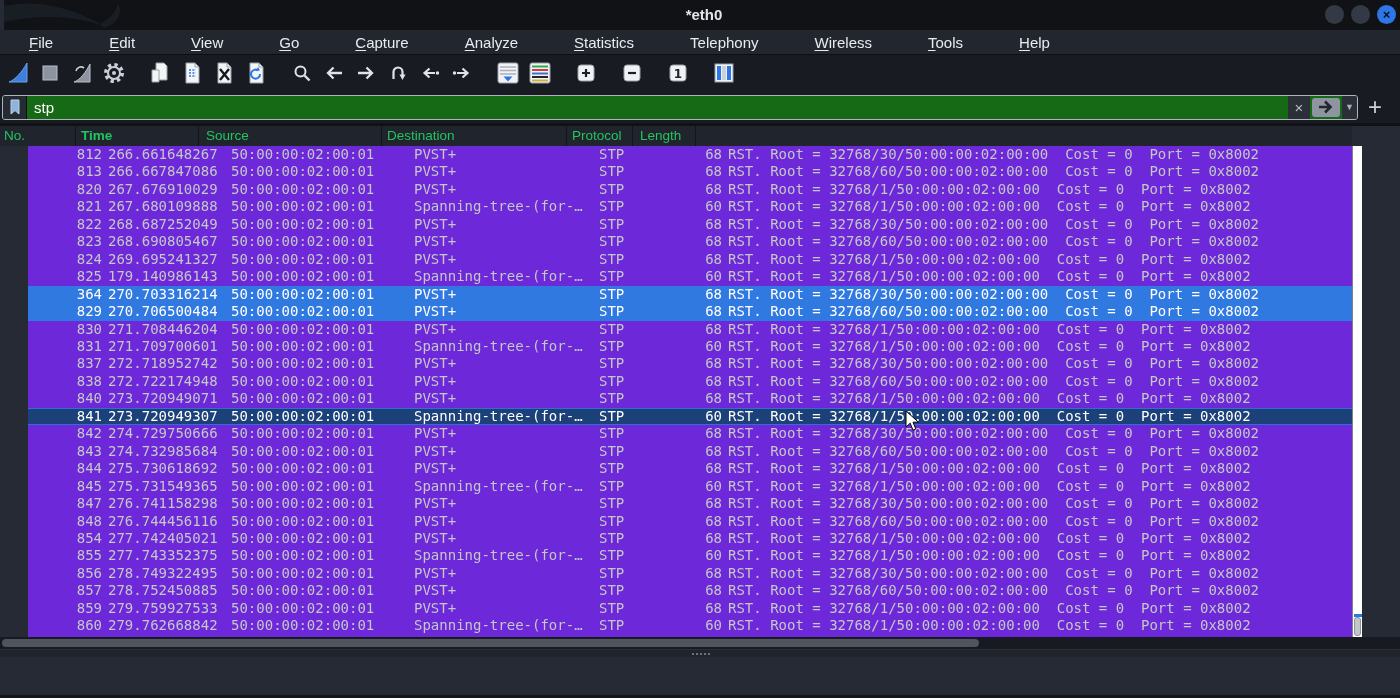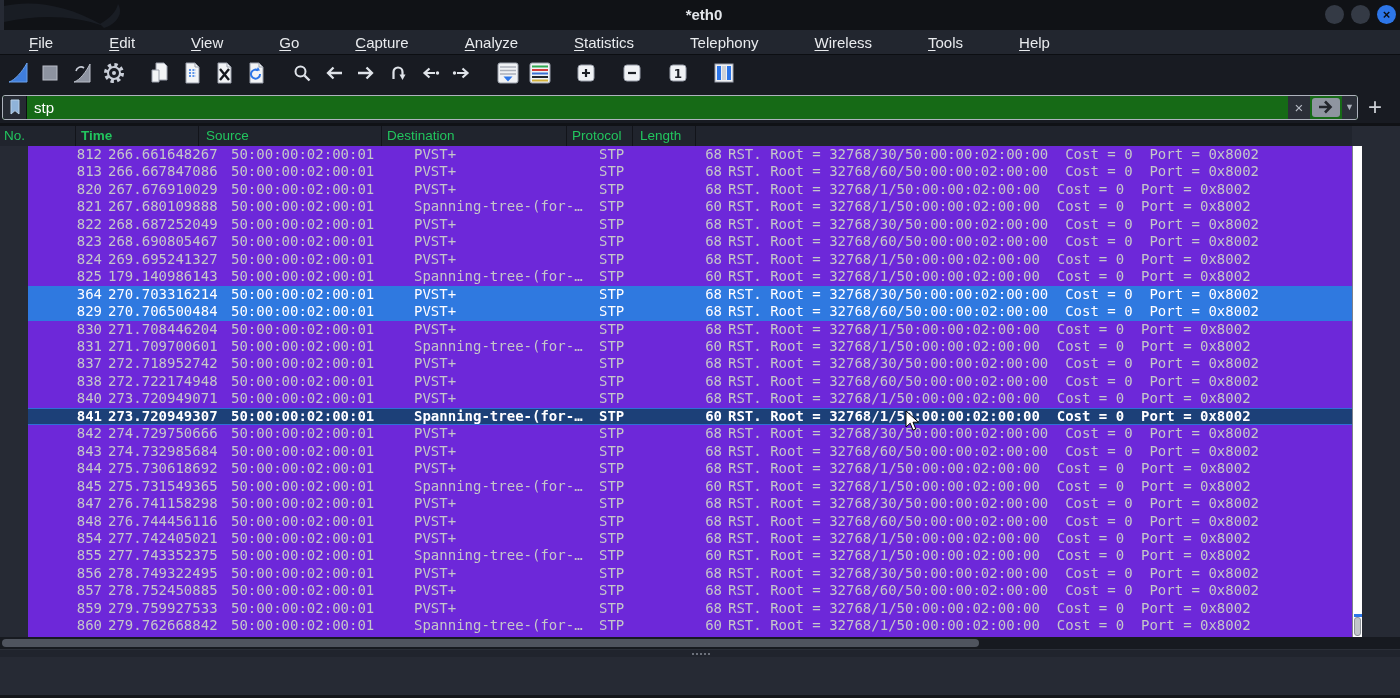--- a/index.html
+++ b/index.html
@@ -49,21 +49,21 @@
   .row { height:17.46px; font-family:"DejaVu Sans Mono", monospace; font-size:14px; line-height:17.46px; color:#c5c7c9; }
   .cell { overflow:hidden; white-space:pre; }
   .cell.no { text-align:right; padding-right:2px; }
   .cell.time { padding-left:4px; }
   .cell.src { padding-left:4px; }
   .cell.dst { padding-left:4px; }
   .cell.proto { padding-left:4px; }
   .cell.len { text-align:right; padding-right:2px; }
   .cell.info { padding-left:4px; }
   .row.blue { background:#2f79e0; color:#ffffff; }
-  .row.navy { background:#1c4078; color:#ffffff; box-shadow:inset 0 1px 0 #2e6fd6, inset 0 -1px 0 #2e6fd6;font-weight:bold; }
+  .row.navy { background:#1c4078; color:#ffffff; box-shadow:inset 0 1px 0 #2e6fd6, inset 0 -1px 0 #2e6fd6; }
   
   .right-margin { position:absolute; left:1352px; top:126px; width:48px; height:511px; background:#262a34; }
   .vscroll { position:absolute; left:1352px; top:146px; width:10px; height:491px; background:#ffffff; border-left:1px solid #7d828a; }
   .vsel-indicator { position:absolute; left:1px; top:468px; width:8px; height:3px; background:#2d76e8; }
   .vthumb { position:absolute; left:1px; top:471px; width:7px; height:19px; background:#c2c5c9; border:1px solid #8f949a; border-radius:3px; }
   
   .hscroll { position:absolute; left:0; top:637px; width:1400px; height:12px; background:#171a20; }
   .hthumb { position:absolute; left:2px; top:2px; width:977px; height:8px; background:#4f545e; border-radius:4px; }
   .splitter { position:absolute; left:0; top:649px; width:1400px; height:8px; background:#20242d; border-top:1px solid #2b2f38; }
   .sdots { position:absolute; left:692px; top:3px; width:2px; height:2px; background:#858a94; border-radius:50%;

